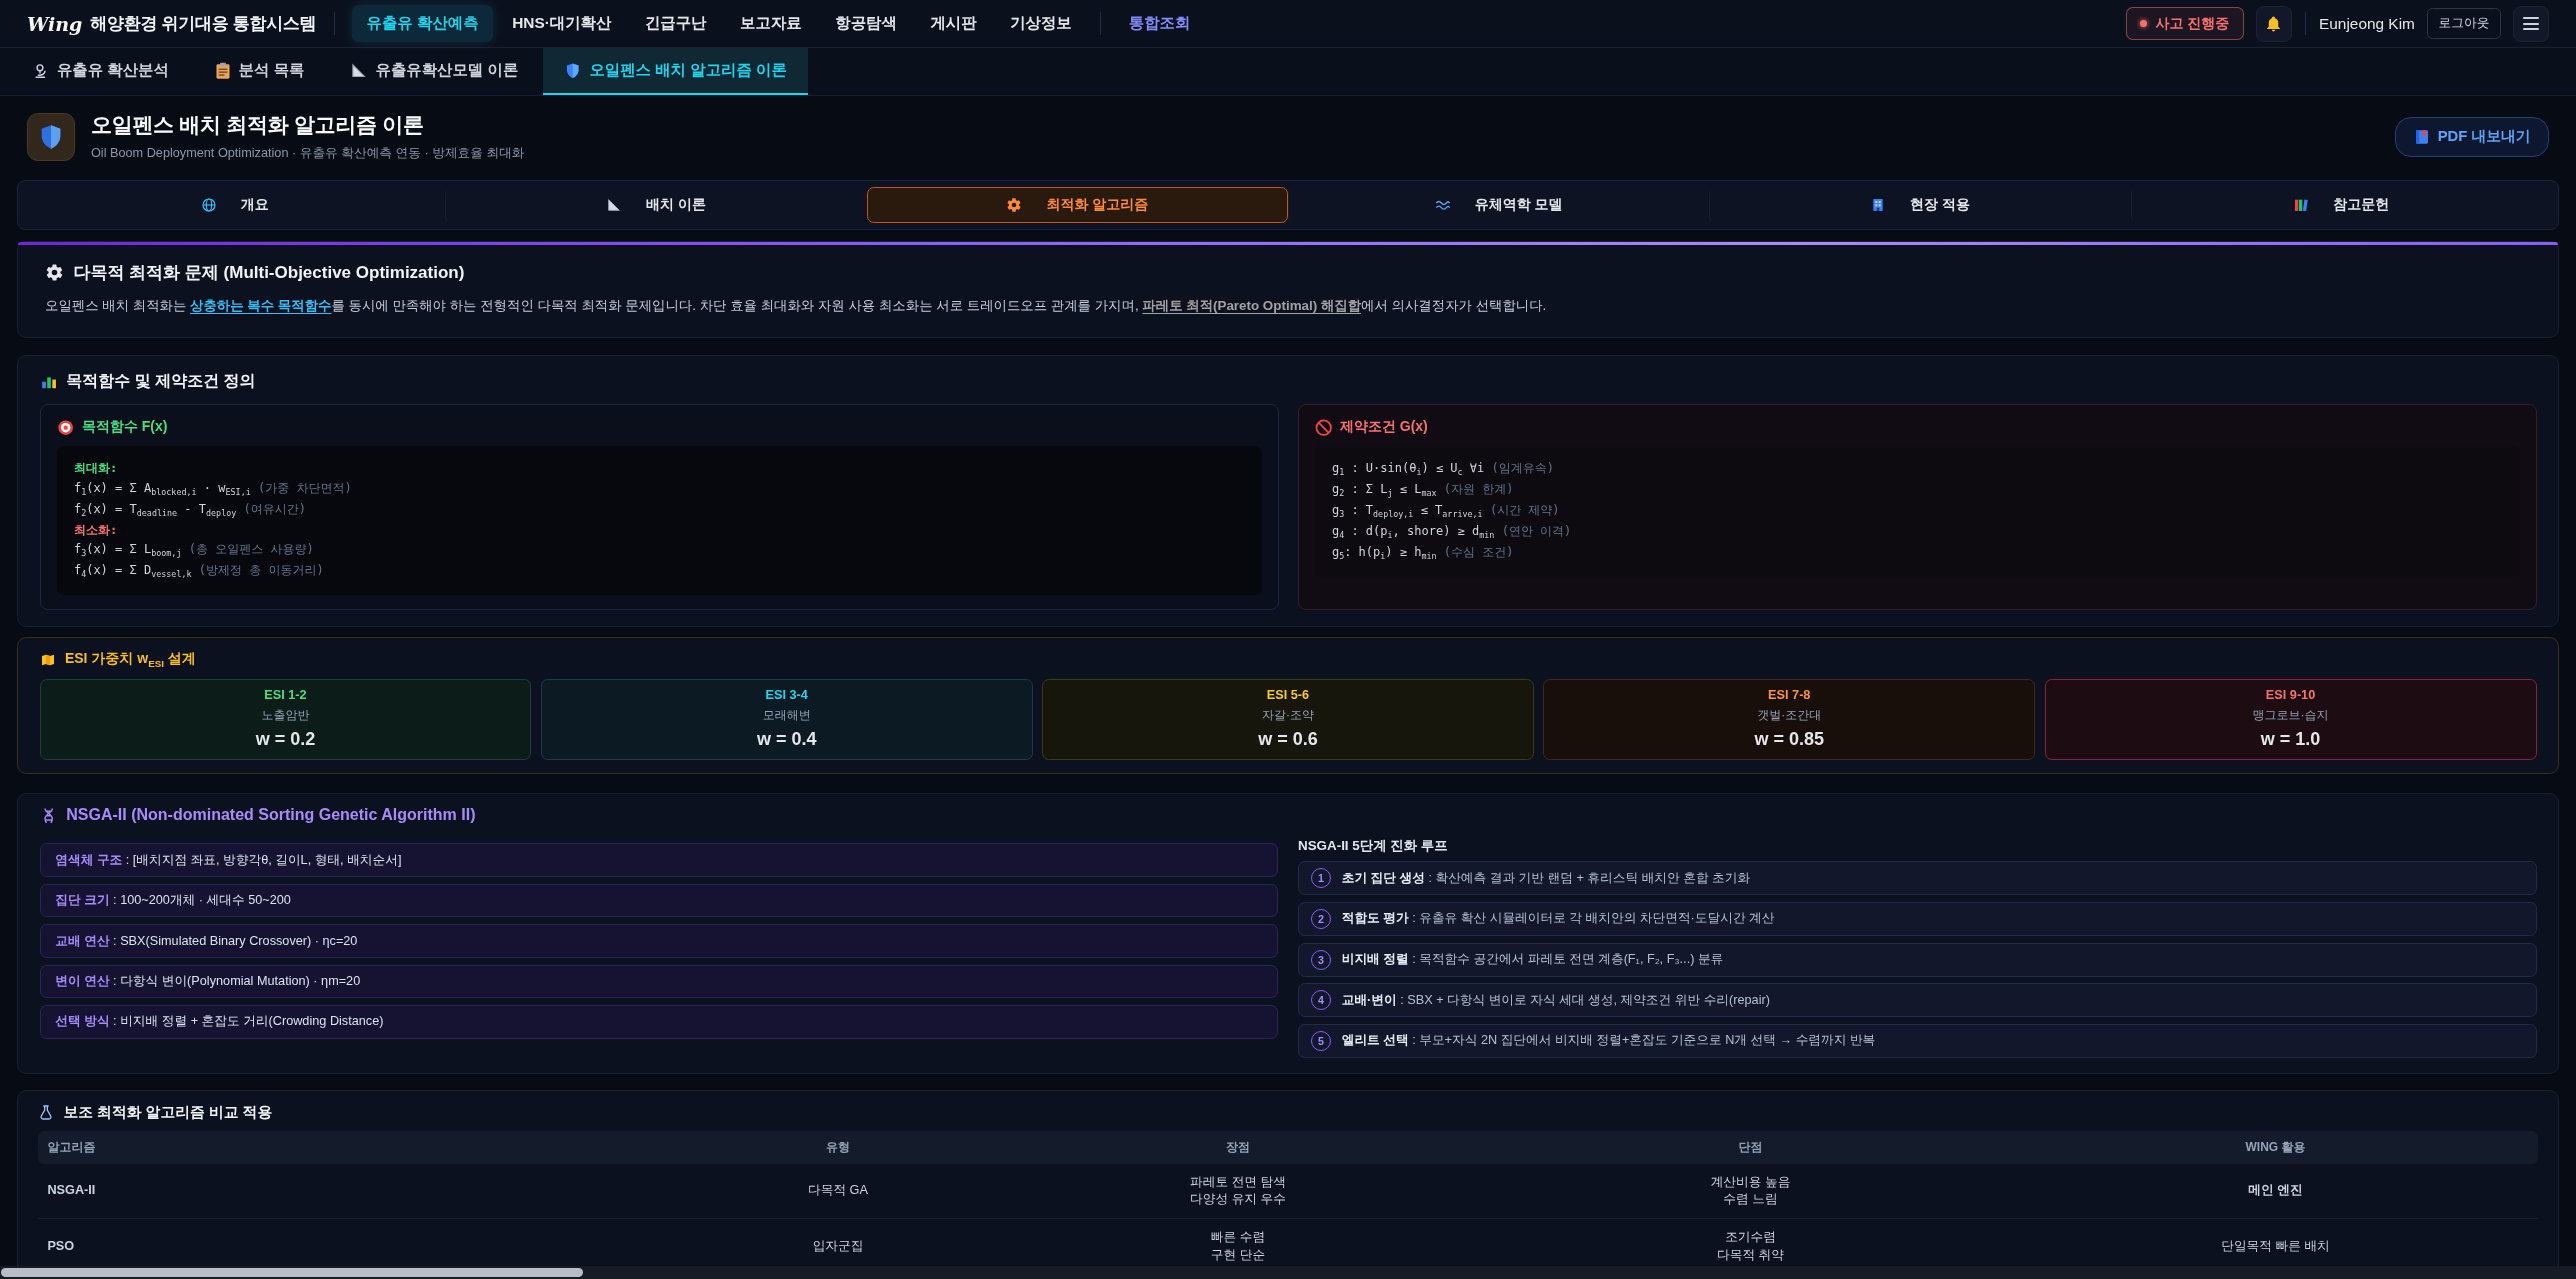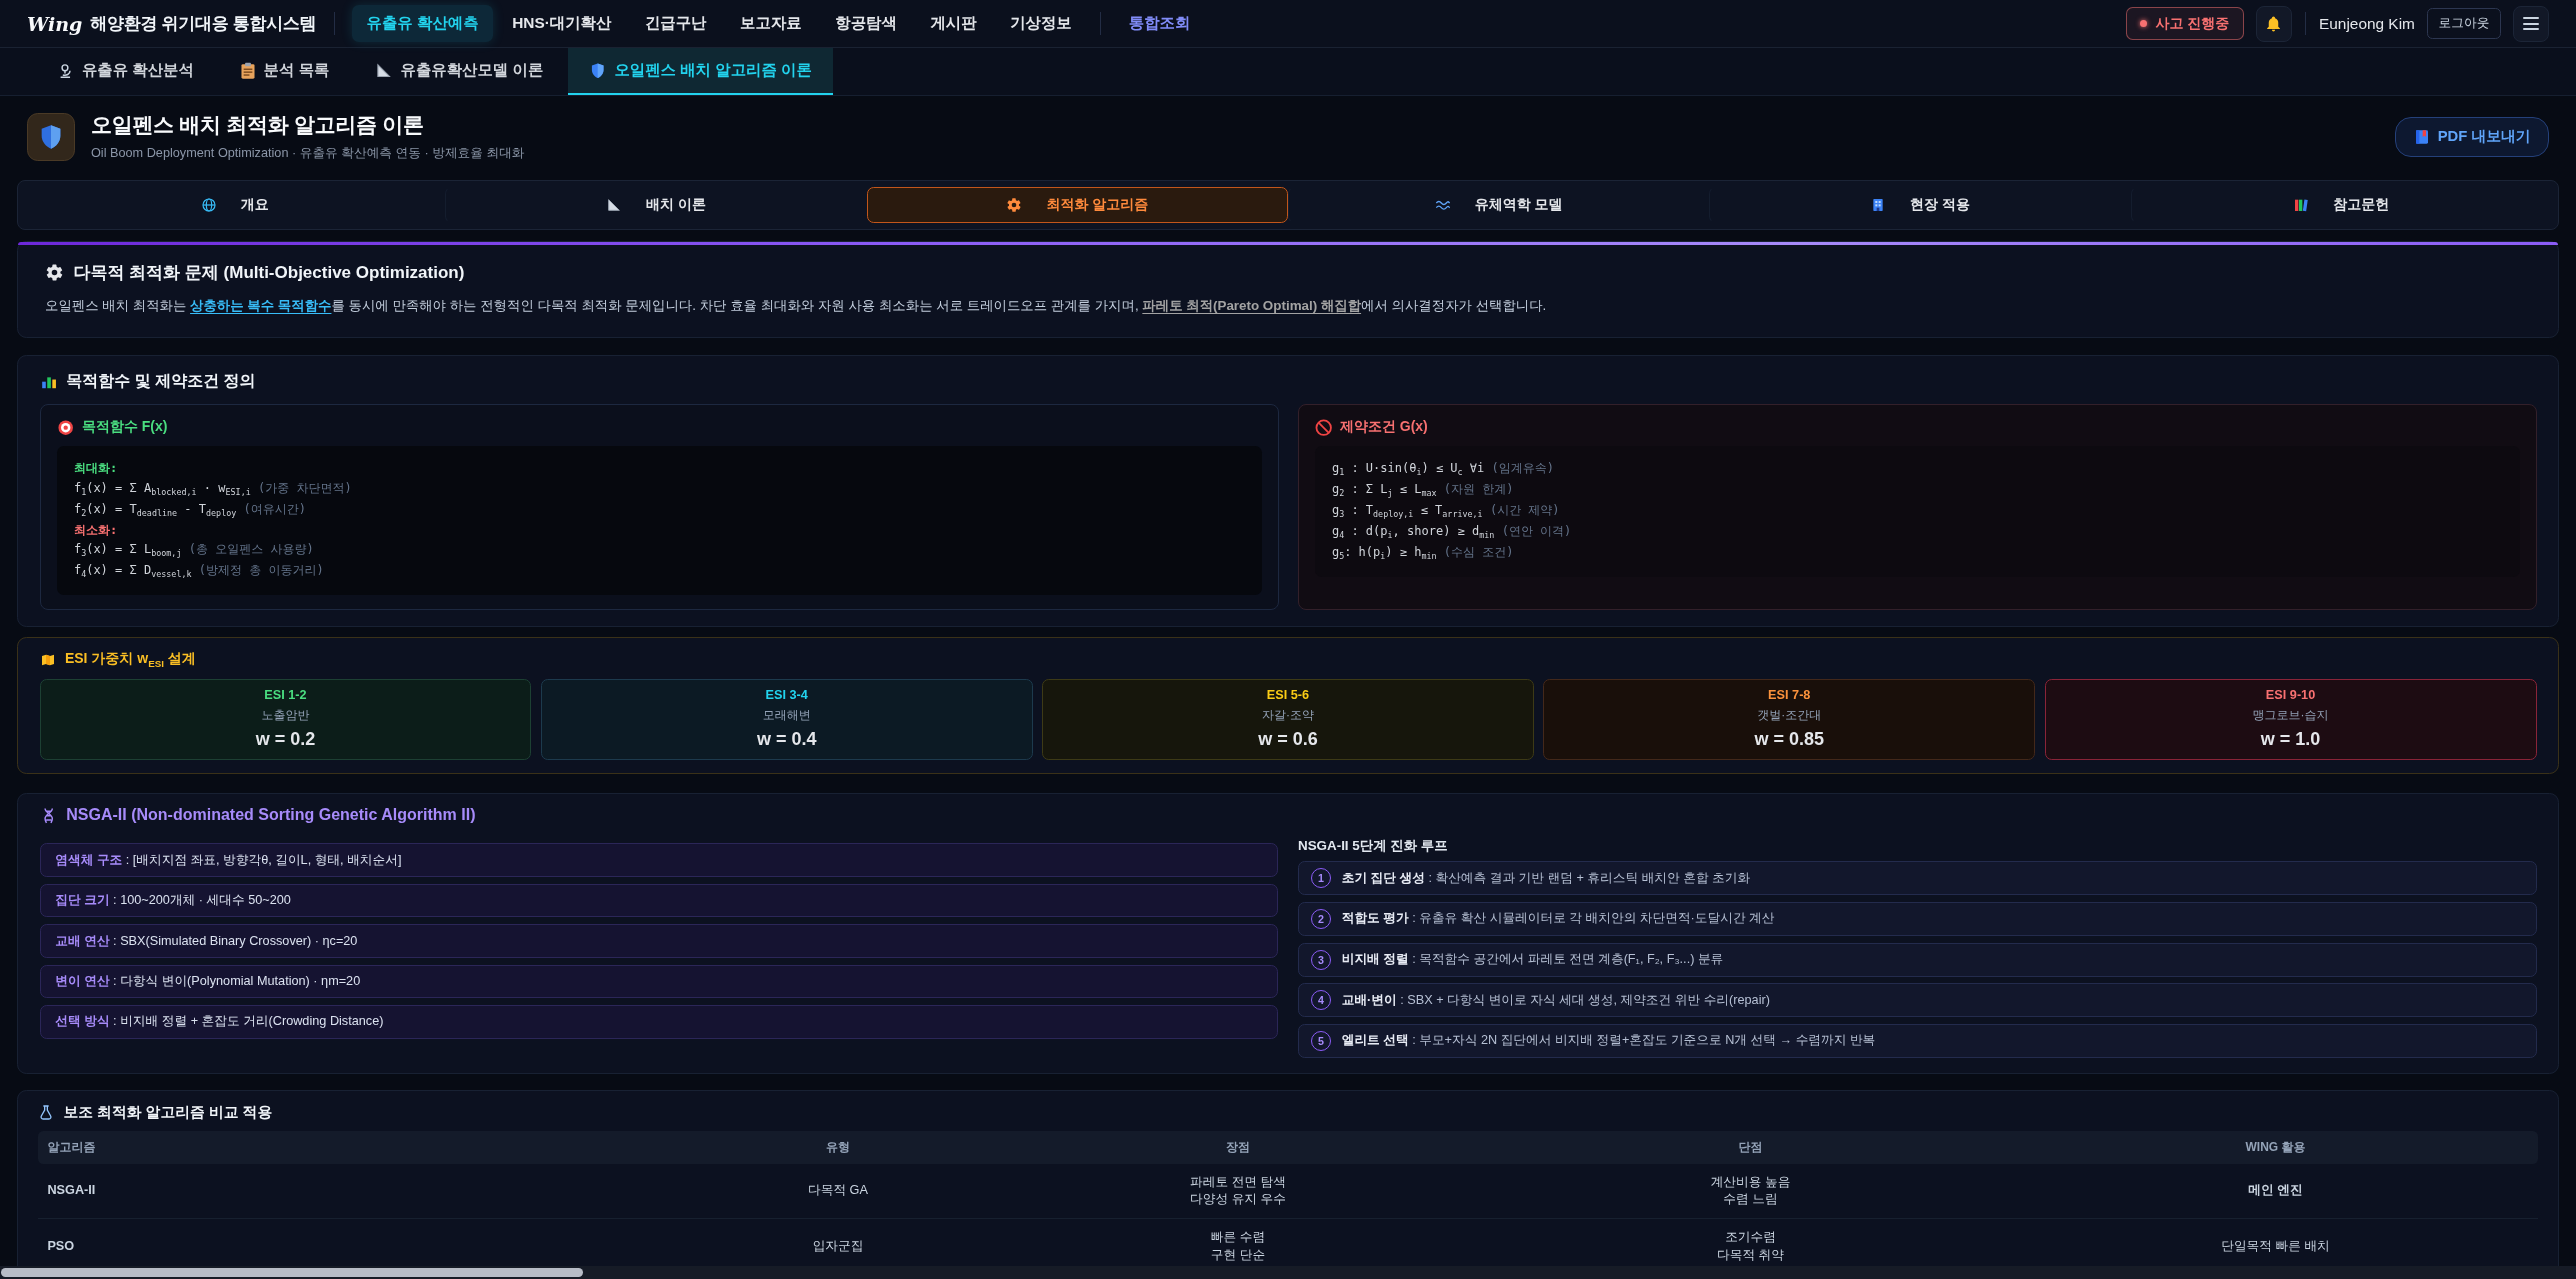--- a/index.html
+++ b/index.html
@@ -34,21 +34,21 @@
   .icon-btn { width:36px; height:36px; border-radius:8px; background:#121827;
     display:grid; place-items:center; cursor:pointer; border:0.7px solid #1c2537; }
   .user-name { font-size:15.4px; color:#e5e7eb; }
   .logout-btn { border:0.7px solid #2c3650; border-radius:5.4px; padding:6px 10.7px;
     font-size:12.7px; color:#cbd5e1; background:transparent; cursor:pointer; }
   .burger { display:flex; flex-direction:column; gap:3.4px; }
   .burger span { display:block; width:16px; height:2px; background:#cbd5e1; border-radius:1.3px; }
 
   
   .tabbar { height:48px; background:#0a0f1c; border-bottom:0.7px solid #161f30;
-    display:flex; align-items:stretch; padding:0 35px; gap:2.7px; }
+    display:flex; align-items:stretch; padding:0 10px; gap:2.7px; }
   .tab { display:flex; align-items:center; gap:8px; padding:0 21.5px; font-size:15.4px;
     font-weight:700; color:#d1d5db; cursor:pointer; border-bottom:2.7px solid transparent; }
   .tab.active { color:#22d3ee; background:#0f2833; border-bottom-color:#22d3ee; }
 
   
   .page-header { display:flex; align-items:center; gap:16px; padding:14.8px 27px 10.7px; }
   .ph-icon { width:48px; height:48px; border-radius:10.7px; background:#32271b;
     border:0.7px solid #4a3a26; display:grid; place-items:center; }
   .ph-title { font-size:21px; font-weight:800; color:#f8fafc; letter-spacing:-0.3px; }
   .ph-sub { margin-top:6.7px; font-size:12.7px; color:#8b96a8; }

